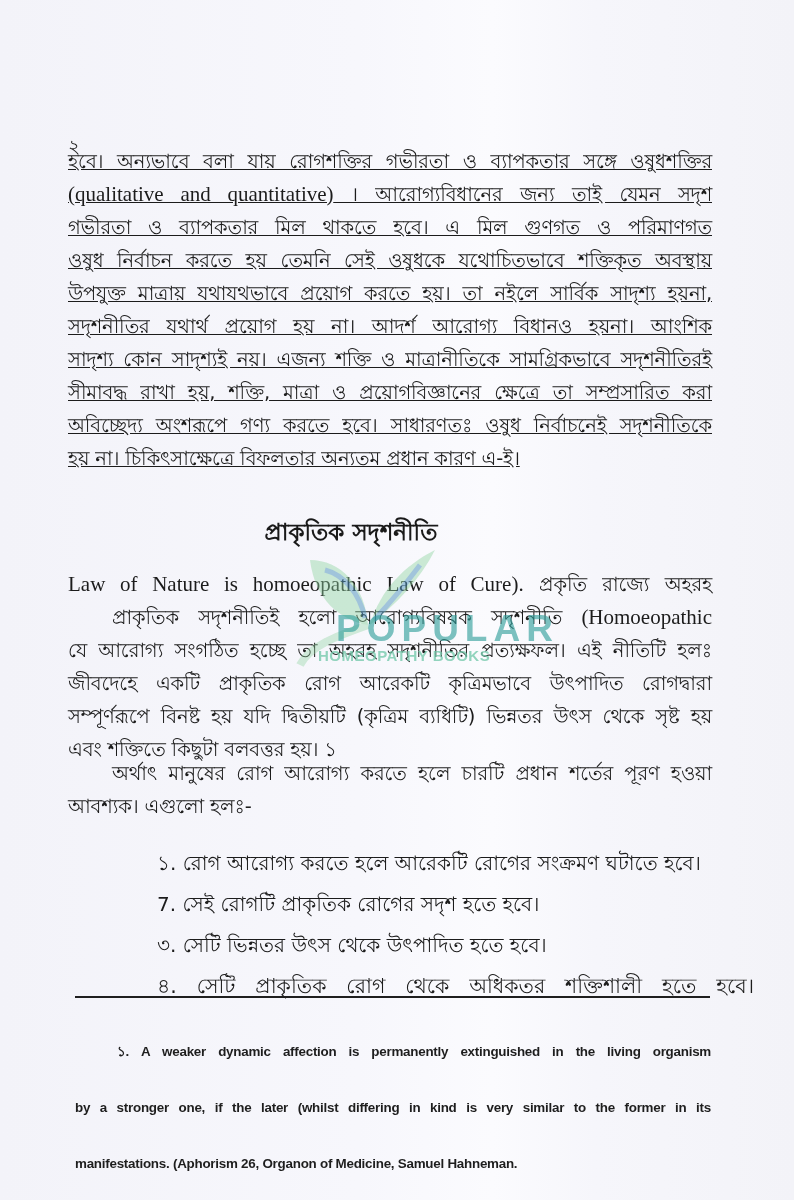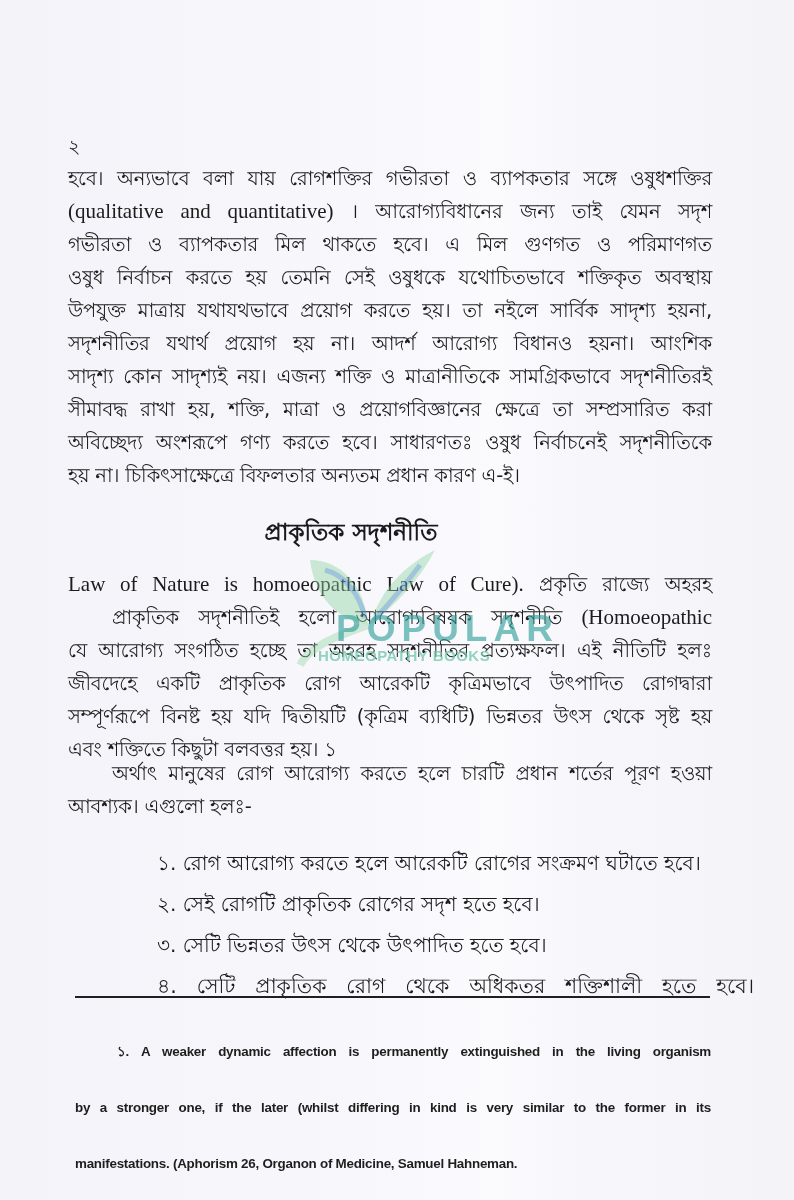--- a/index.html
+++ b/index.html
@@ -41,21 +41,21 @@
     .body-text .line {
       display: block;
       white-space: nowrap;
       text-align: justify;
       text-align-last: justify;
     }
     .body-text .line.last {
       text-align-last: left;
     }
     .serif { font-family: "Liberation Serif", "DejaVu Serif", serif; font-size: 21px; letter-spacing: 0; }
-    .para1 { top: 162px; }
+    .para1 { top: 145px; text-decoration: underline; }
     .heading {
       position: absolute;
       left: 0;
       width: 702px;
       top: 514px;
       text-align: center;
       font-size: 23px;
       font-weight: bold;
       color: #1a1a1a;
     }
@@ -160,21 +160,21 @@
     <span class="line last">এবং শক্তিতে কিছুটা বলবত্তর হয়। ১</span>
   </div>
 
   <div class="body-text para3">
     <span class="line indent">অর্থাৎ মানুষের রোগ আরোগ্য করতে হলে চারটি প্রধান শর্তের পূরণ হওয়া</span>
     <span class="line last">আবশ্যক। এগুলো হলঃ-</span>
   </div>
 
   <div class="conditions">
     <span class="item">১. রোগ আরোগ্য করতে হলে আরেকটি রোগের সংক্রমণ ঘটাতে হবে।</span>
-    <span class="item">২. সেই রোগটি প্রাকৃতিক রোগের সদৃশ হতে হবে।</span>
+    <span class="item">7. সেই রোগটি প্রাকৃতিক রোগের সদৃশ হতে হবে।</span>
     <span class="item">৩. সেটি ভিন্নতর উৎস থেকে উৎপাদিত হতে হবে।</span>
     <span class="item wide">৪. সেটি প্রাকৃতিক রোগ থেকে অধিকতর শক্তিশালী হতে হবে।</span>
   </div>
 
   <div class="footnote-rule"></div>
 
   <div class="footnote">
     <span class="line first">১. A weaker dynamic affection is permanently extinguished in the living organism</span>
     <span class="line">by a stronger one, if the later (whilst differing in kind is very similar to the former in its</span>
     <span class="line last">manifestations. (Aphorism 26, Organon of Medicine, Samuel Hahneman.</span>

